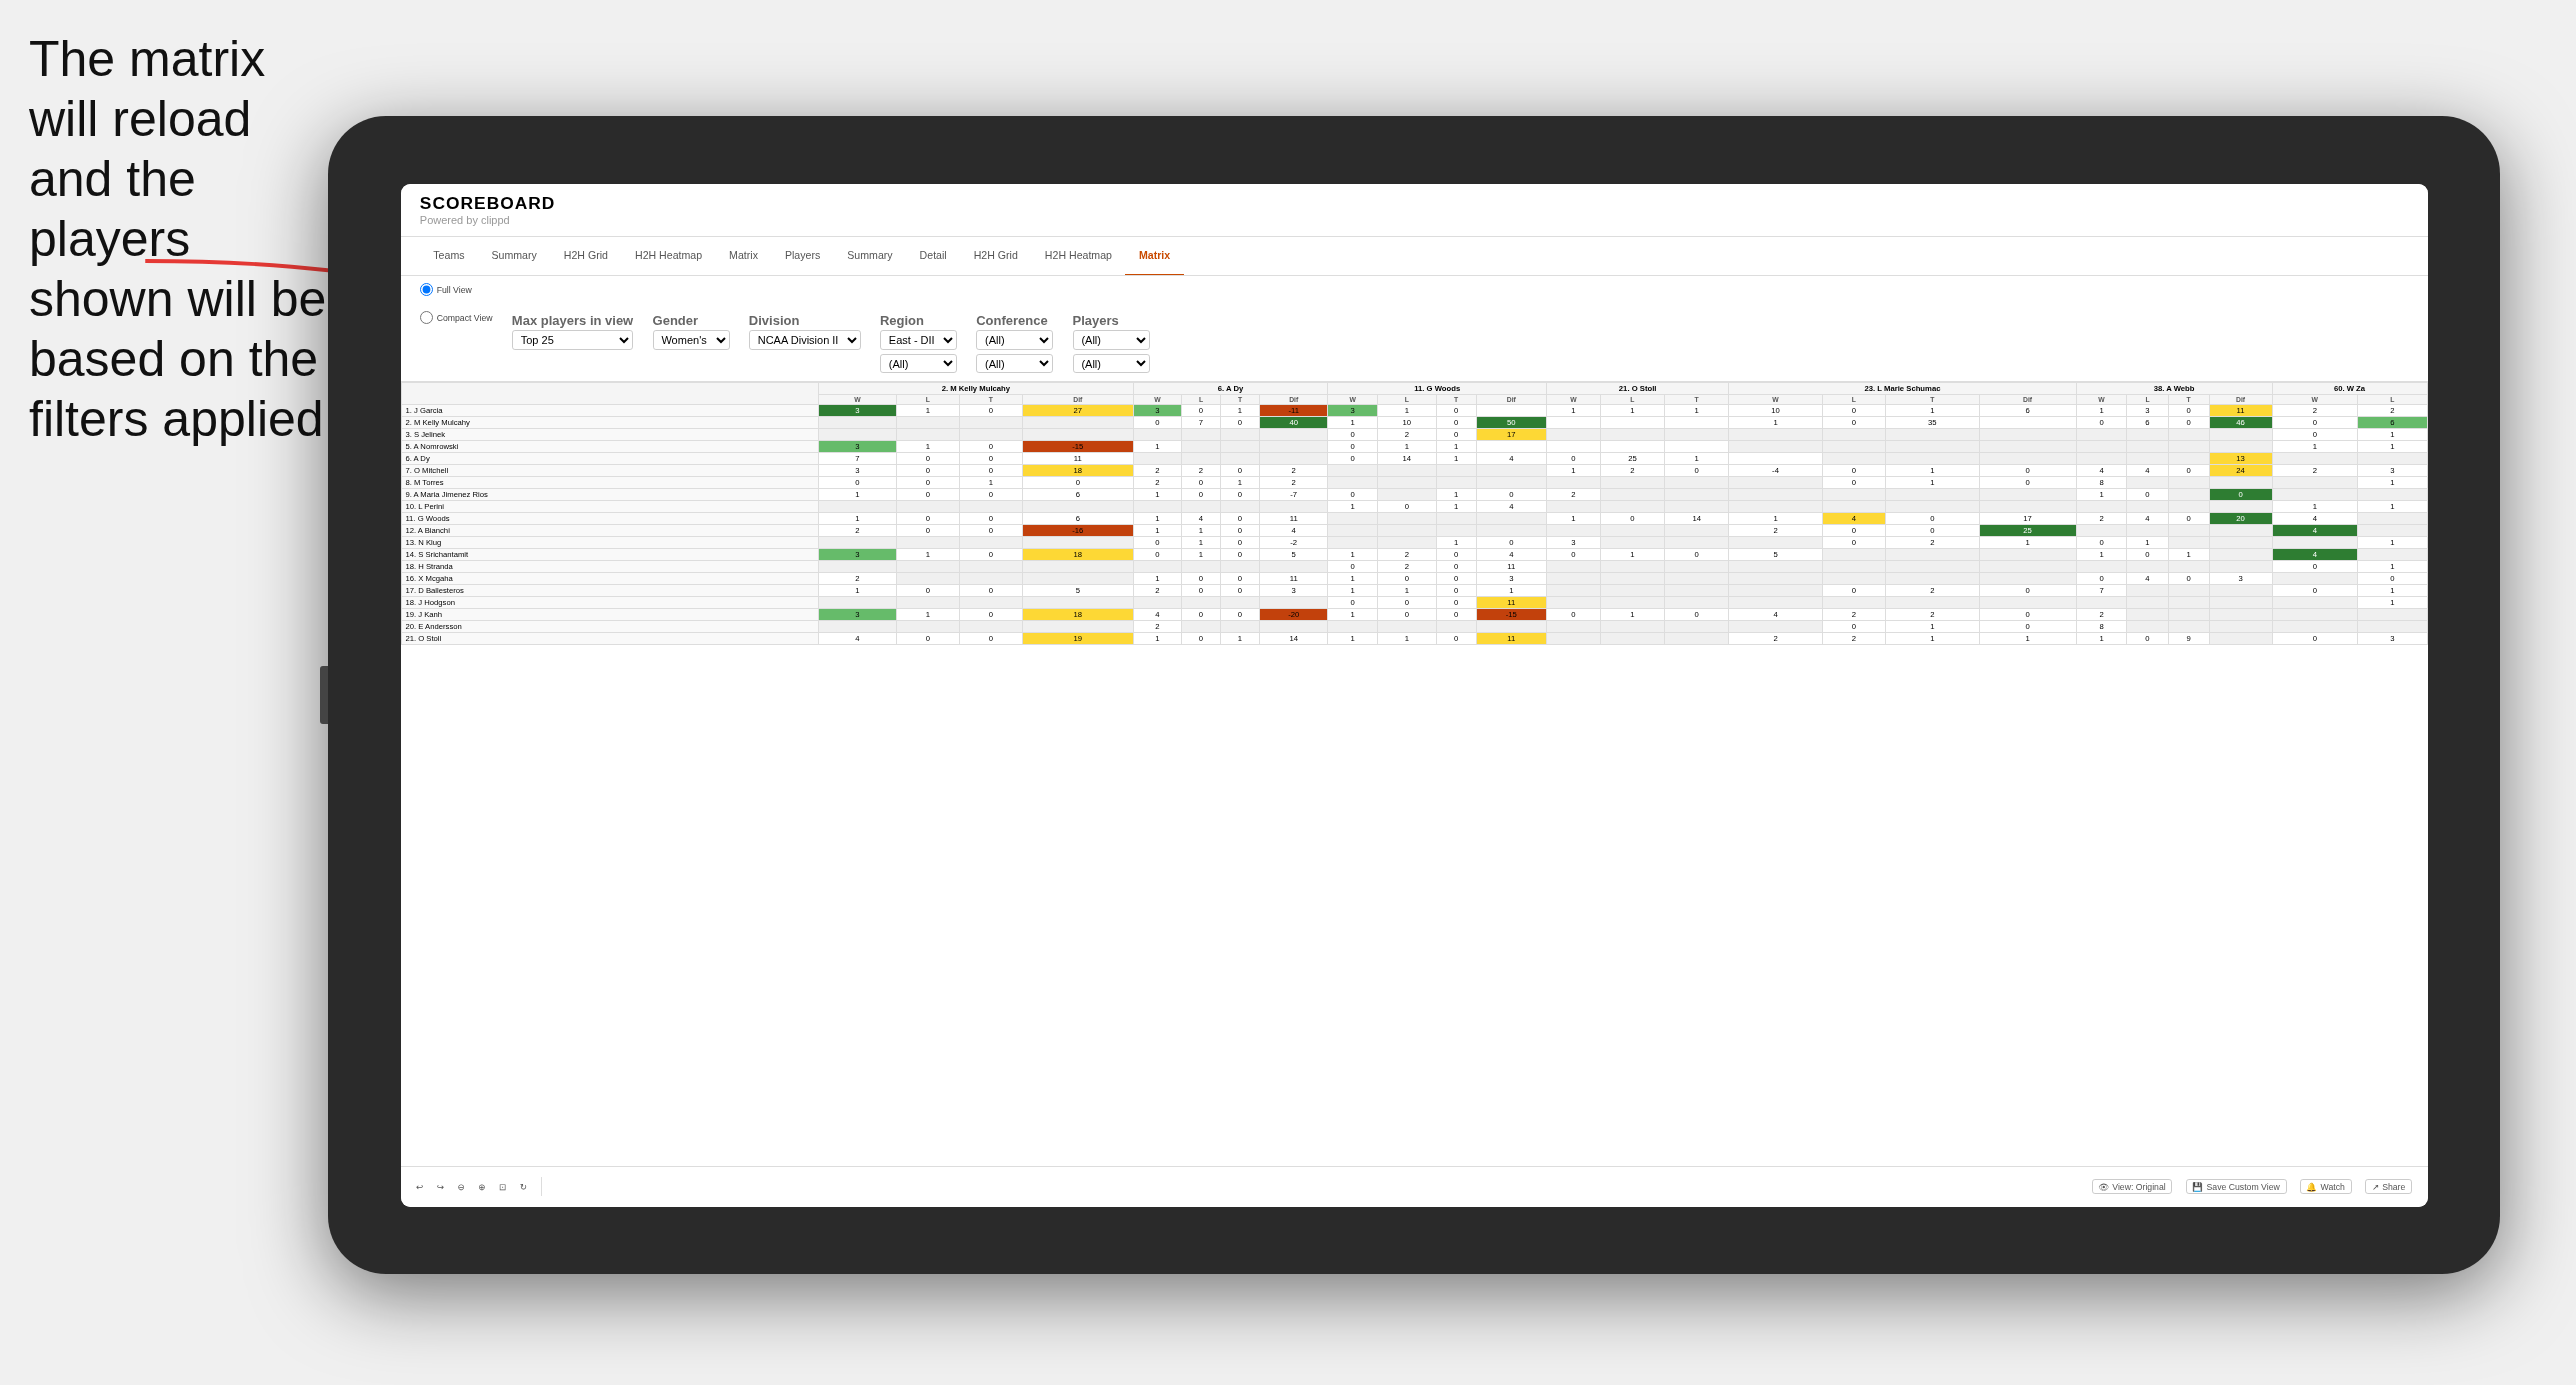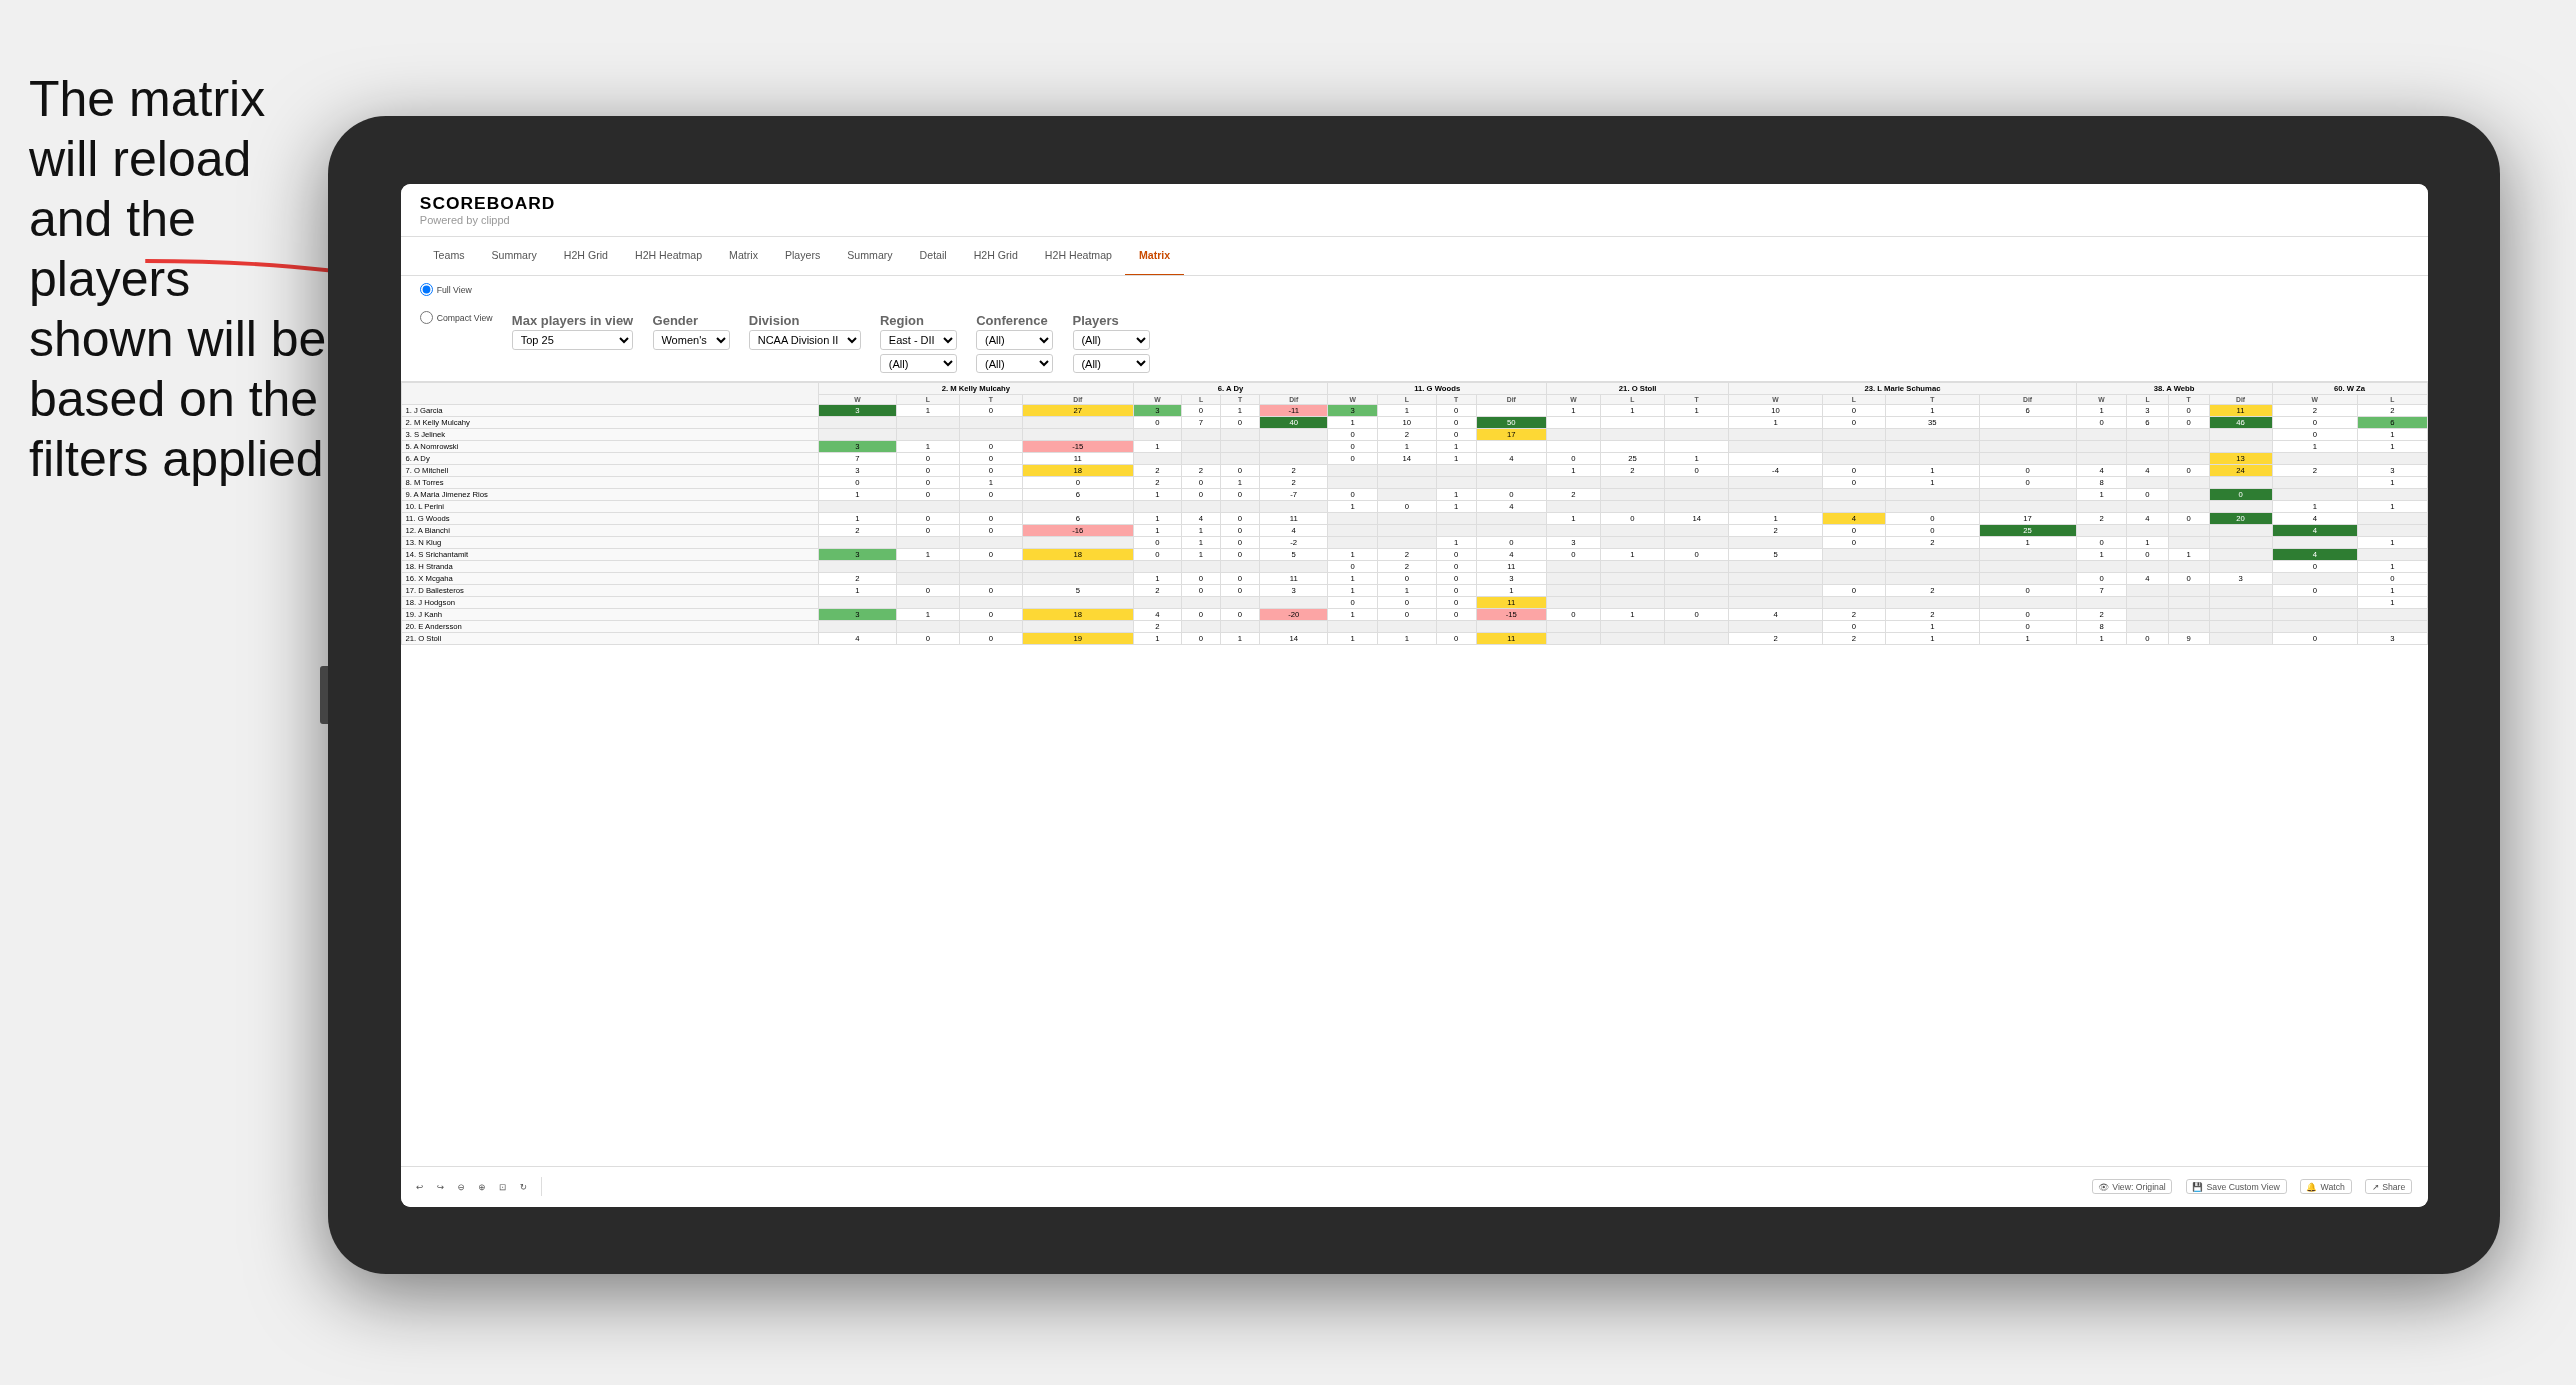--- a/index.html
+++ b/index.html
@@ -15,21 +15,20 @@
     
     .annotation-text {
       position: absolute;
       top: 29px;
       left: 29px;
       font-size: 50px;
       font-weight: 400;
       line-height: 1.2;
       color: #111;
       max-width: 309px;
-      margin-top: 40px;
     }
 
     
     .tablet {
       position: absolute;
       top: 116px;
       left: 328px;
       width: 2172px;
       height: 1158px;
       background: #2a2a2a;
@@ -215,21 +214,21 @@
 
     .subheader {
       font-size: 6.8px;
       background: #f5f5f5;
       color: #555;
     }
 
     
     .green-dark { background: #2e7d32; color: #fff; }
     .green-mid { background: #66bb6a; color: #000; }
-    .green-light { background: #fca5a5; color: #000; }
+    .green-light { background: #c2410c; color: #000; }
     .yellow { background: #fdd835; color: #000; }
     .white-cell { background: #fff; color: #000; }
     .blank { background: #f0f0f0; }
 
     
     .bottom-toolbar {
       height: 41px;
       border-top: 1px solid #ddd;
       display: flex;
       align-items: center;

